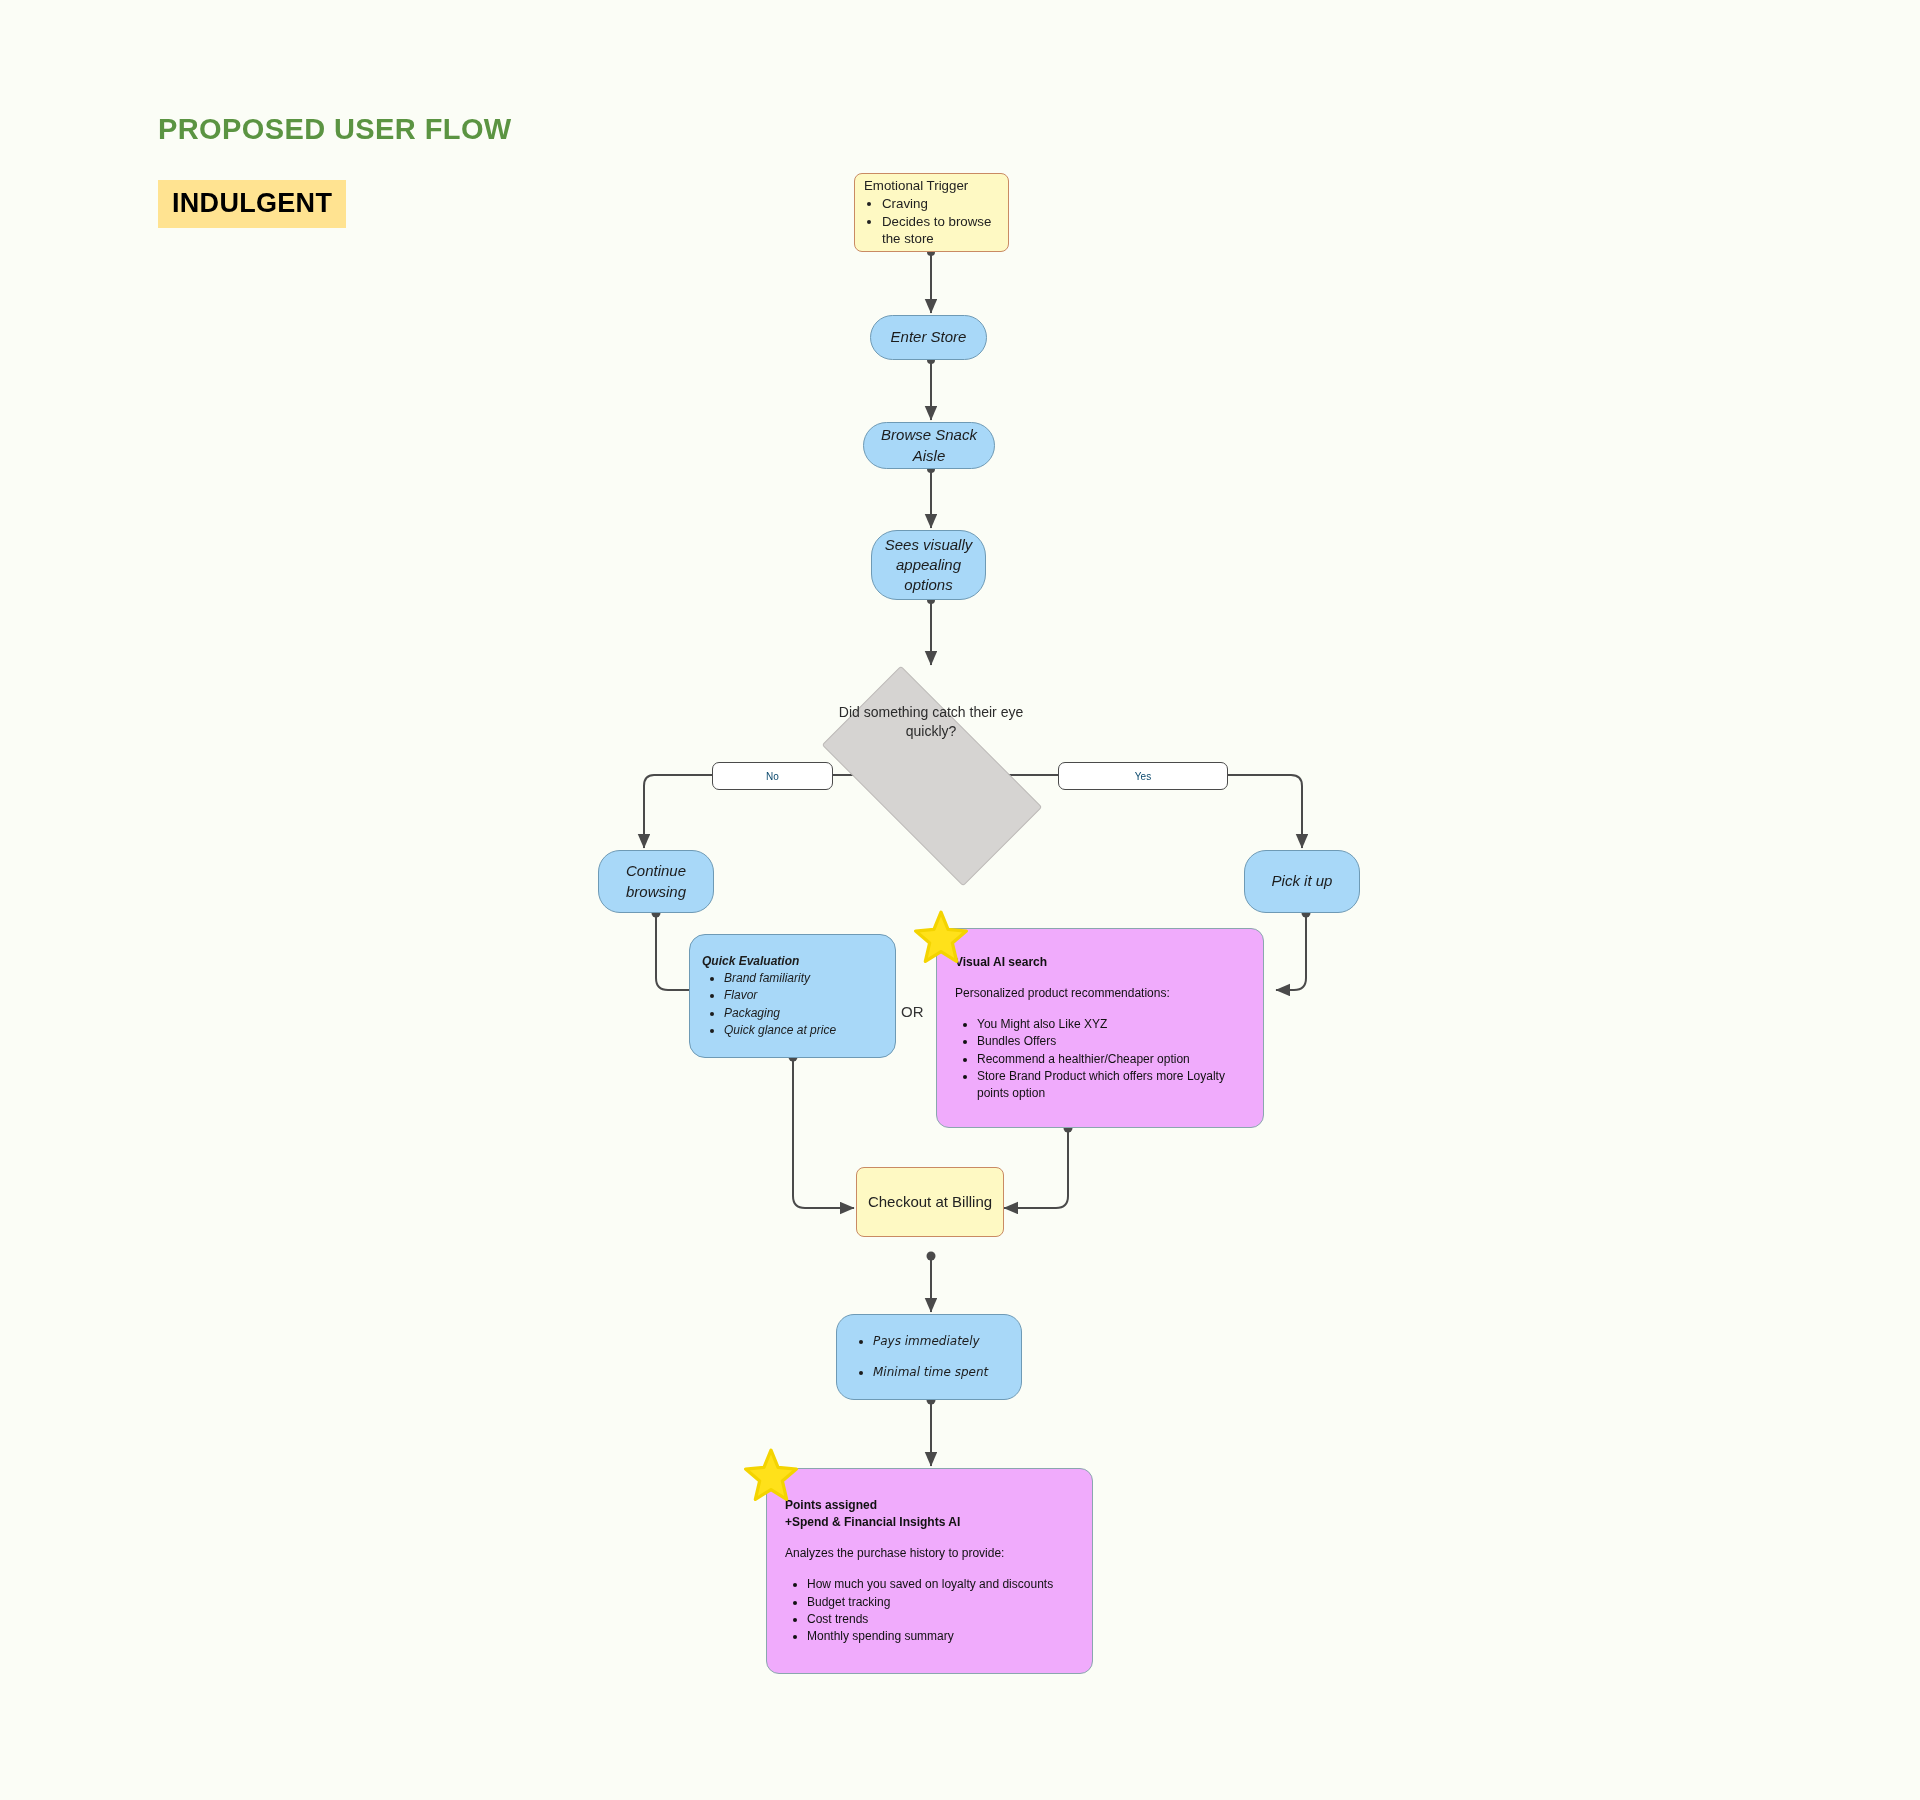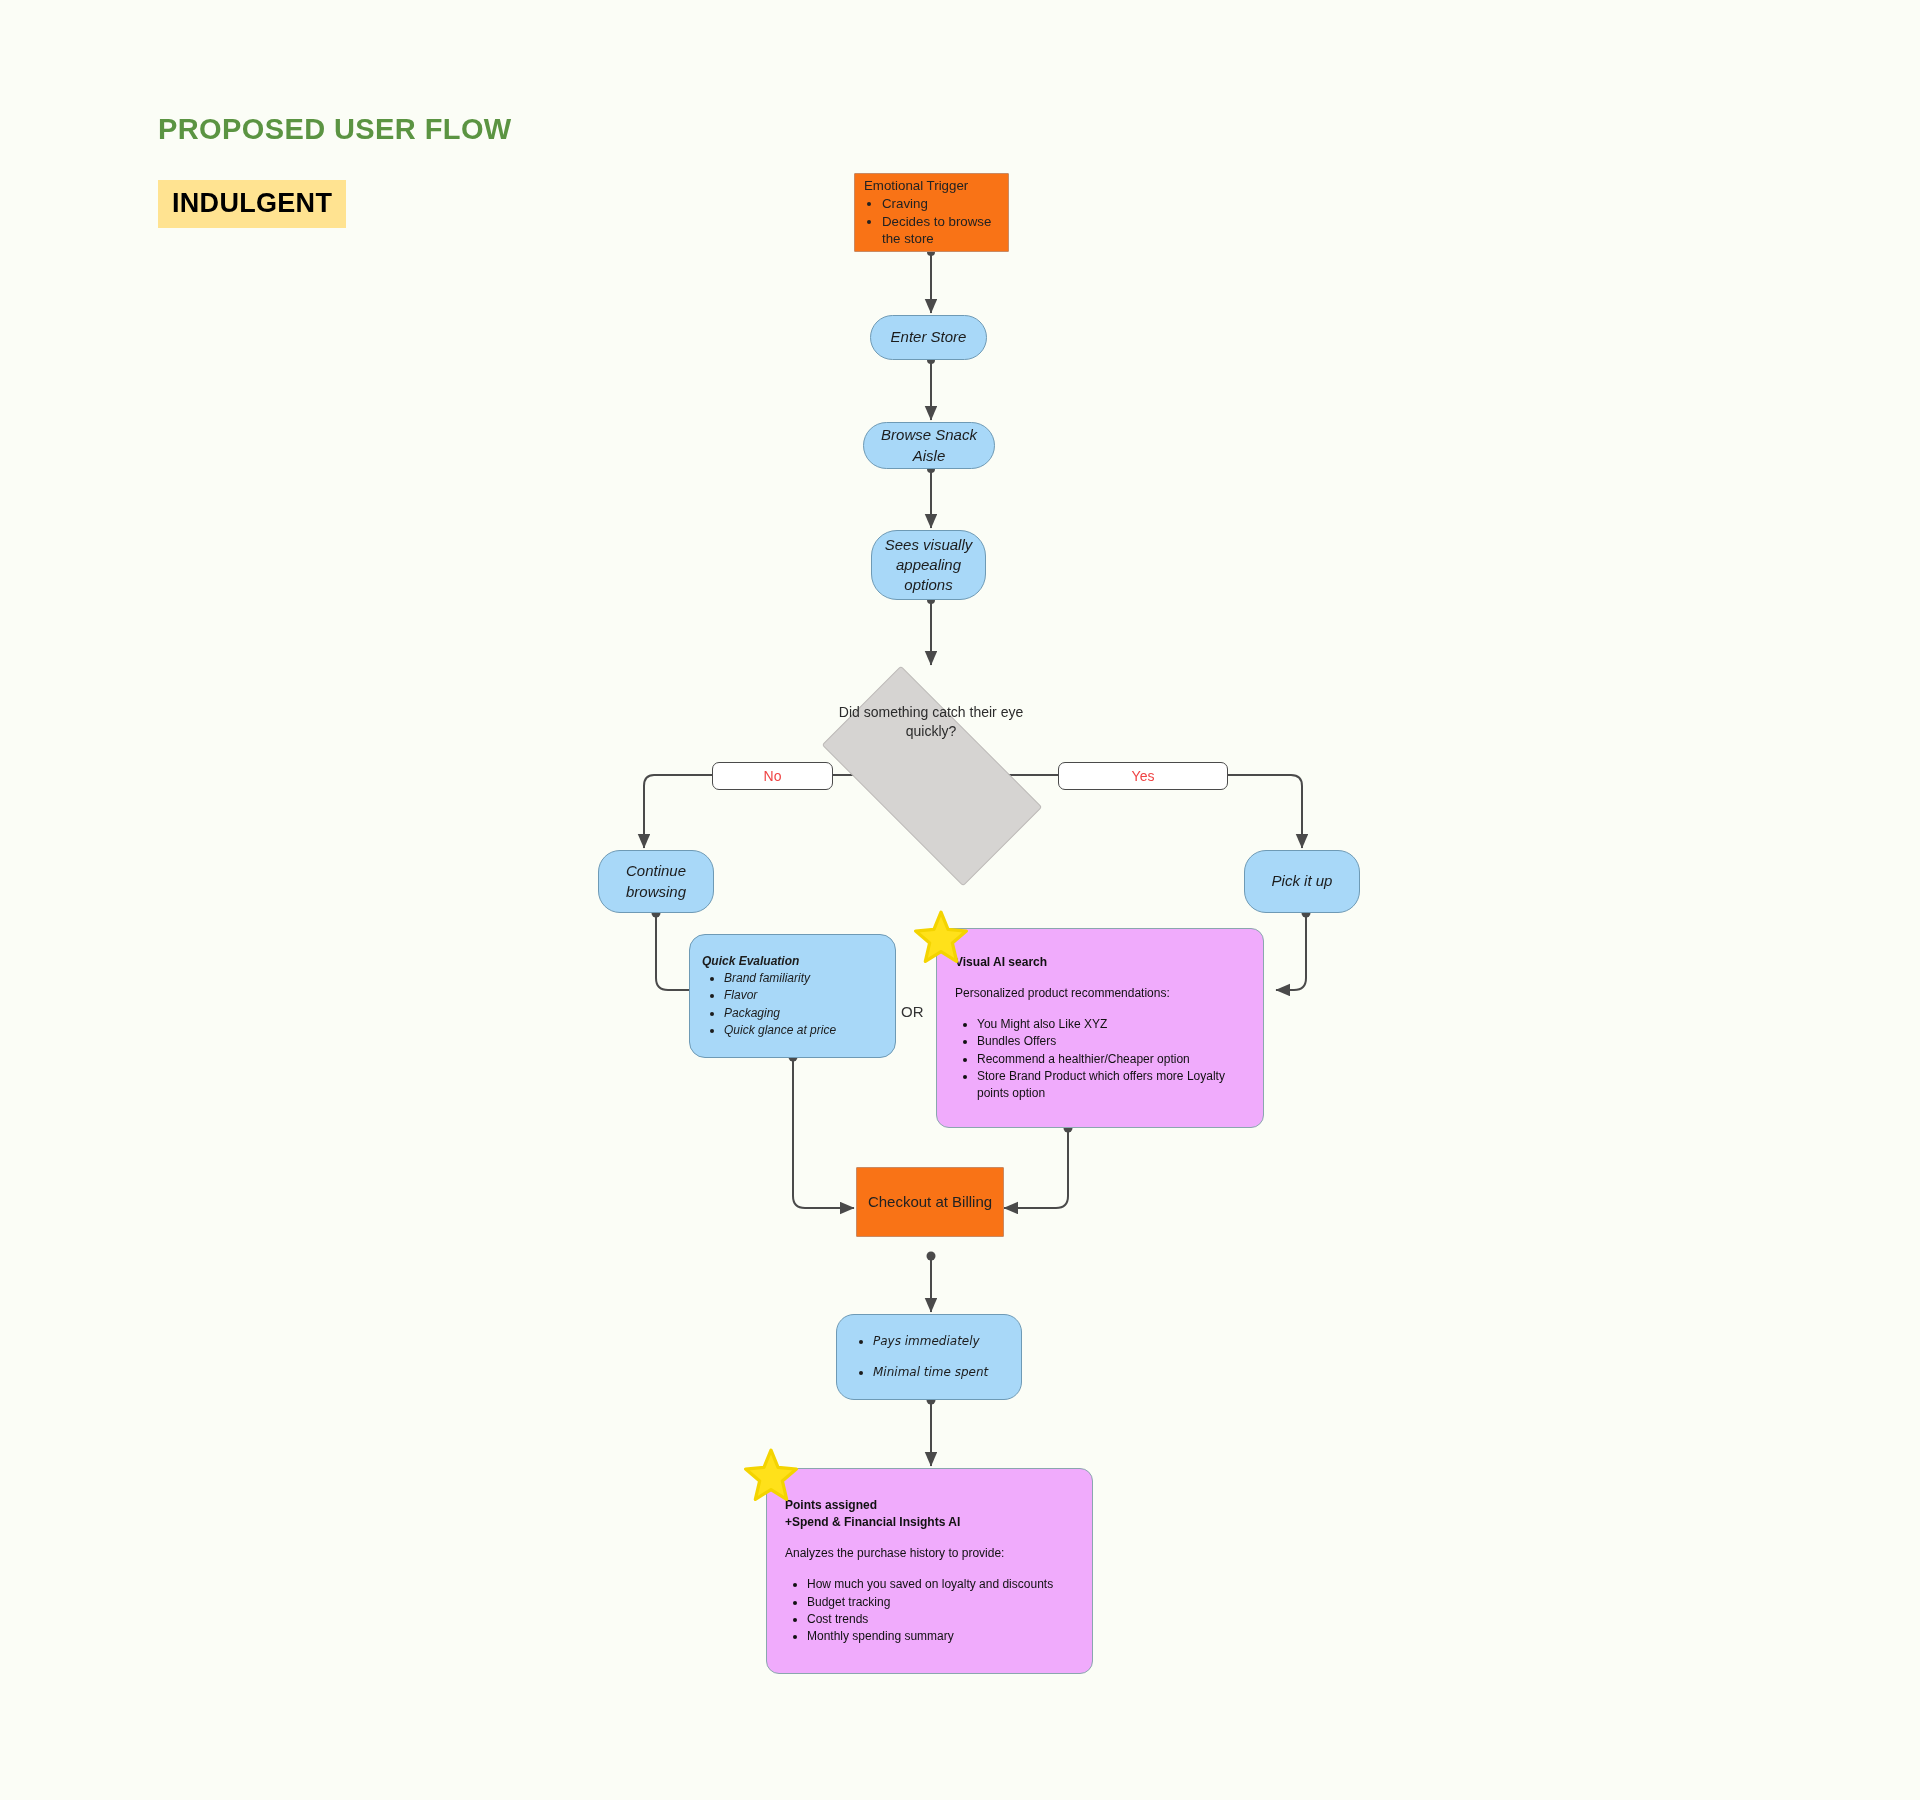--- a/index.html
+++ b/index.html
@@ -47,23 +47,23 @@
     background: #ffe391;
     color: #000;
     font-size: 27px;
     font-weight: bold;
     letter-spacing: .3px;
     padding: 8px 14px 9px 14px;
     font-family: "Liberation Sans", sans-serif;
   }
   
   .orange {
-    background: #f97316;
+    background: #fef9c3;
     border: 1.4px solid #c98a63;
-    border-radius: 1px;
+    border-radius: 8px;
     color: #222;
     justify-content: center;
   }
   .blue {
     background: #a8d8f8;
     border: 1.4px solid #6e9ab5;
     color: #1c1c1c;
     font-style: italic;
   }
   .blue-pill { border-radius: 26px; }
@@ -88,22 +88,22 @@
     text-align: center;
     font-size: 14px;
     line-height: 1.35;
     color: #2b2b2b;
   }
   .edge-label {
     position: absolute;
     background: #ffffff;
     border: 1.7px solid #4a4a4a;
     border-radius: 7px;
-    font-size: 14px;
-    color: #ef4444;
+    font-size: 10px;
+    color: #0c4a6e;
     display: flex;
     align-items: center;
     justify-content: center;
     height: 26px;
   }
   .or-label {
     position: absolute;
     font-size: 15px;
     color: #333;
   }

